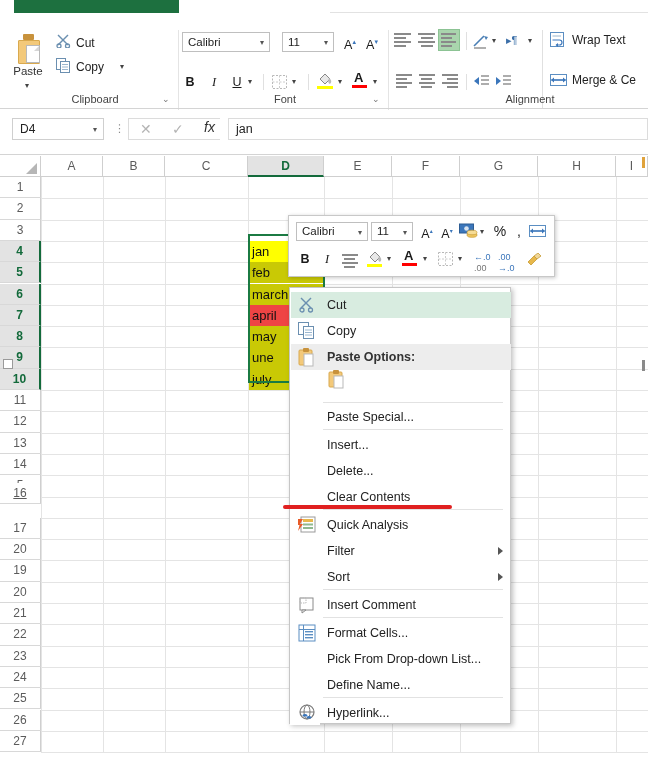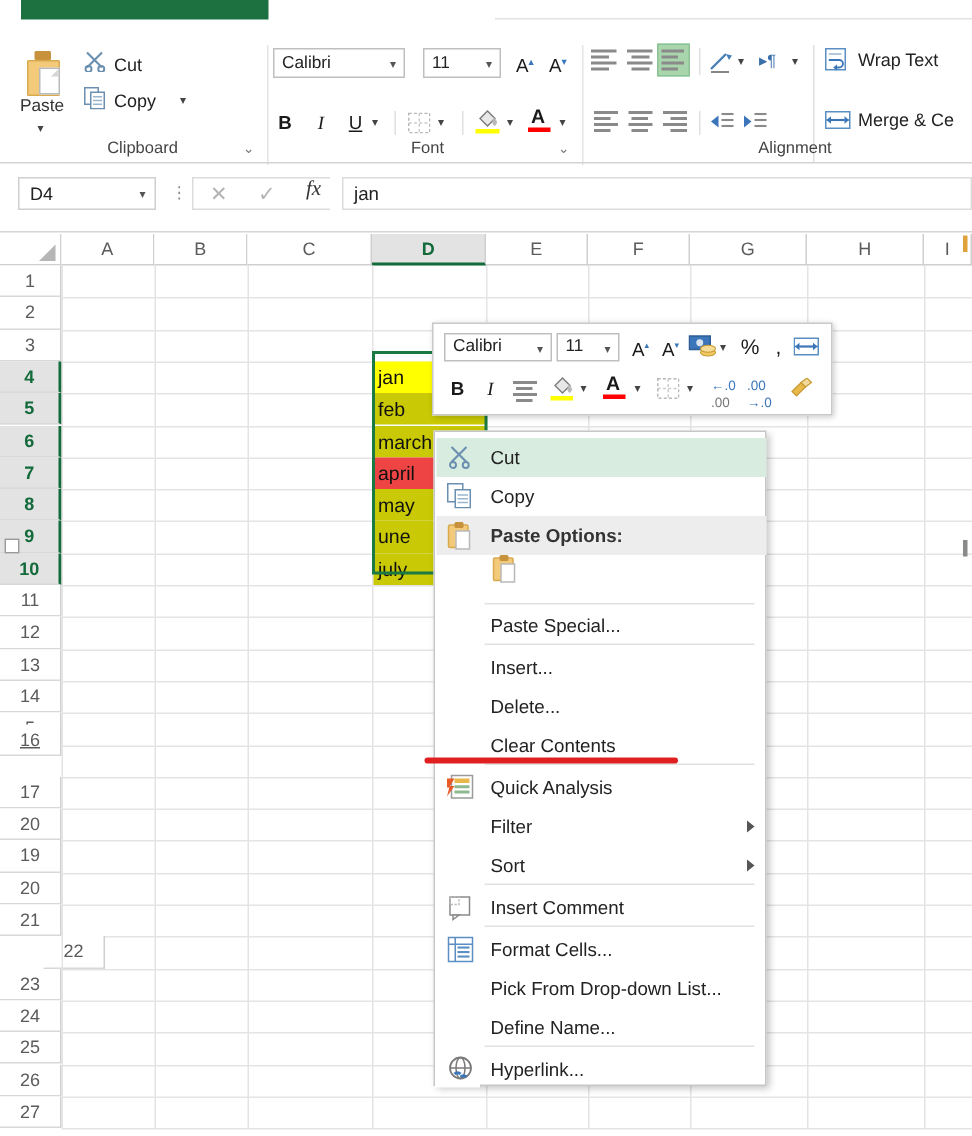--- a/index.html
+++ b/index.html
@@ -60,21 +60,21 @@
   .wrap-txt { position:absolute; font-size:12px; color:#222; }
 
   
   .fbar { position:absolute; left:0; top:110px; width:648px; height:45px; background:#fff; }
   .namebox { position:absolute; left:12px; top:8px; width:92px; height:22px; border:1px solid #cfcfcf; background:#fff; font-size:12px; color:#222; line-height:20px; padding-left:7px; }
   .namebox .car { position:absolute; right:6px; top:0; font-size:8px; color:#555; line-height:22px; }
   .vdots { position:absolute; left:114px; top:12px; font-size:11px; color:#8a8a8a; letter-spacing:0; }
   .fb-btns { position:absolute; left:128px; top:8px; width:92px; height:22px; border:1px solid #dcdcdc; border-right:none; background:#fff; }
   .fb-x { position:absolute; left:140px; top:11px; font-size:14px; color:#b4b4b4; }
   .fb-chk { position:absolute; left:172px; top:11px; font-size:14px; color:#b4b4b4; }
-  .fb-fx { position:absolute; left:204px; top:9px; font-size:14px; color:#333; font-family:Liberation Serif, serif; font-style:italic; }
+  .fb-fx { position:absolute; left:204px; top:9px; font-size:14px; color:#333; font-family:Liberation Sans, sans-serif; font-style:italic; }
   .fb-input { position:absolute; left:228px; top:8px; width:420px; height:22px; border:1px solid #dcdcdc; background:#fff; font-size:12.5px; color:#222; line-height:20px; padding-left:7px; }
   .fbar-line { position:absolute; left:0; top:154px; width:648px; height:1px; background:#d4d4d4; }
 
   
   .grid { position:absolute; left:0; top:156px; width:648px; height:601px; background:#fff; overflow:hidden; }
   .corner { position:absolute; left:0; top:0; width:41px; height:21px; background:#fff; border-right:1px solid #cfcfcf; border-bottom:1px solid #cfcfcf; }
   .corner:after { content:""; position:absolute; right:3px; bottom:2px; border-style:solid; border-width:0 0 11px 11px; border-color:transparent transparent #b6b6b6 transparent; }
   .chead {
     position:absolute; top:0; height:21px; line-height:21px; text-align:center;
     font-size:12px; color:#5b5b5b; background:#fff;
@@ -384,21 +384,21 @@
         <div class="rhead" style="top: 361.8px; height: 21.3px; line-height: 21.3px;">17</div>
         <div class="cellline-h" style="left: 41px; width: 607px; top: 383.1px;"></div>
         <div class="rhead" style="top: 383.1px; height: 21.3px; line-height: 21.3px;">20</div>
         <div class="cellline-h" style="left: 41px; width: 607px; top: 404.4px;"></div>
         <div class="rhead" style="top: 404.4px; height: 21.3px; line-height: 21.3px;">19</div>
         <div class="cellline-h" style="left: 41px; width: 607px; top: 425.7px;"></div>
         <div class="rhead" style="top: 425.7px; height: 21.3px; line-height: 21.3px;">20</div>
         <div class="cellline-h" style="left: 41px; width: 607px; top: 447px;"></div>
         <div class="rhead" style="top: 447px; height: 21.3px; line-height: 21.3px;">21</div>
         <div class="cellline-h" style="left: 41px; width: 607px; top: 468.3px;"></div>
-        <div class="rhead" style="top: 468.3px; height: 21.3px; line-height: 21.3px; margin-left: 29px;">22</div>
+        <div class="rhead" style="top: 468.3px; height: 21.3px; line-height: 21.3px;">22</div>
         <div class="cellline-h" style="left: 41px; width: 607px; top: 489.6px;"></div>
         <div class="rhead" style="top: 489.6px; height: 21.3px; line-height: 21.3px;">23</div>
         <div class="cellline-h" style="left: 41px; width: 607px; top: 510.9px;"></div>
         <div class="rhead" style="top: 510.9px; height: 21.3px; line-height: 21.3px;">24</div>
         <div class="cellline-h" style="left: 41px; width: 607px; top: 532.2px;"></div>
         <div class="rhead" style="top: 532.2px; height: 21.3px; line-height: 21.3px;">25</div>
         <div class="cellline-h" style="left: 41px; width: 607px; top: 553.5px;"></div>
         <div class="rhead" style="top: 553.5px; height: 21.3px; line-height: 21.3px;">26</div>
         <div class="cellline-h" style="left: 41px; width: 607px; top: 574.8px;"></div>
         <div class="rhead" style="top: 574.8px; height: 21.3px; line-height: 21.3px;">27</div>

